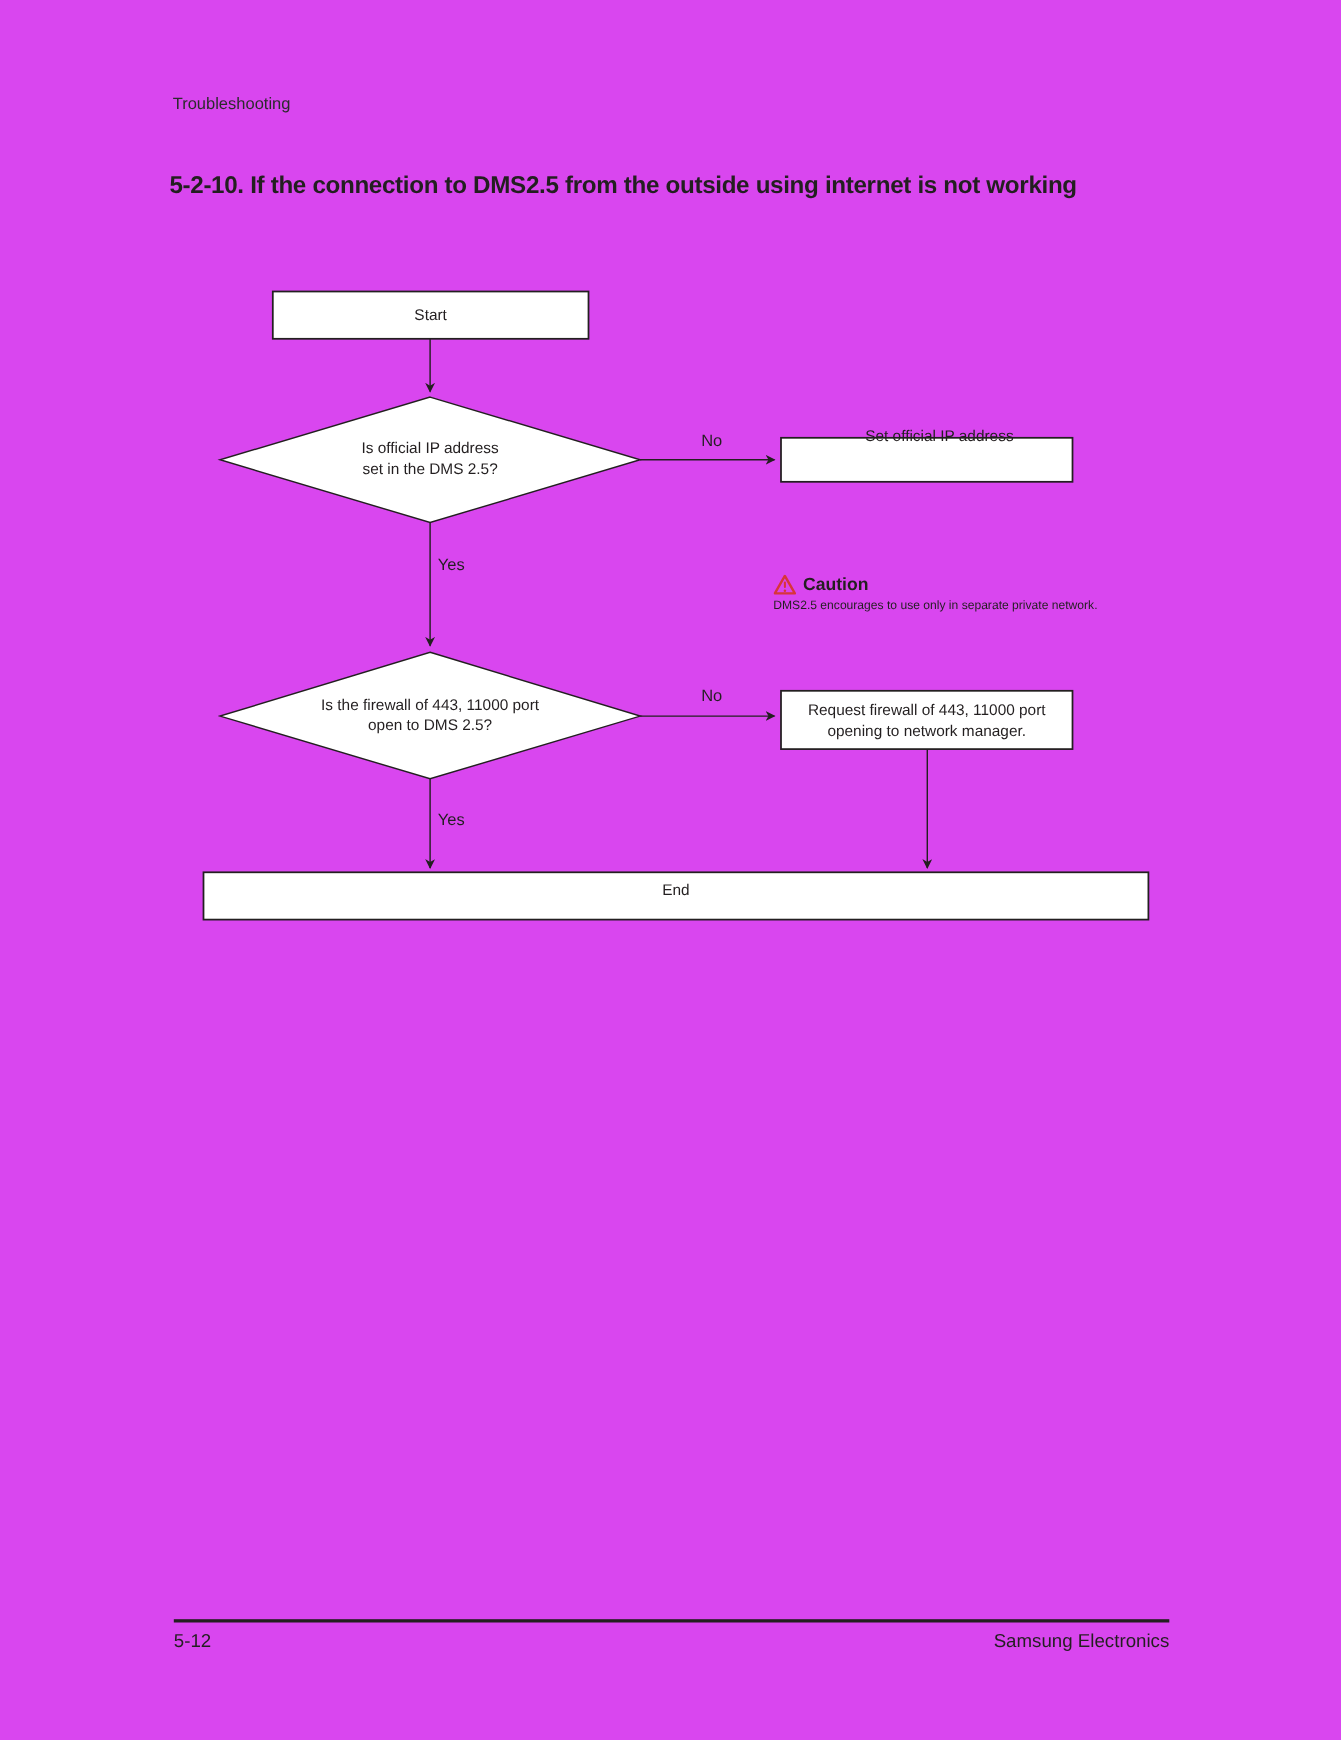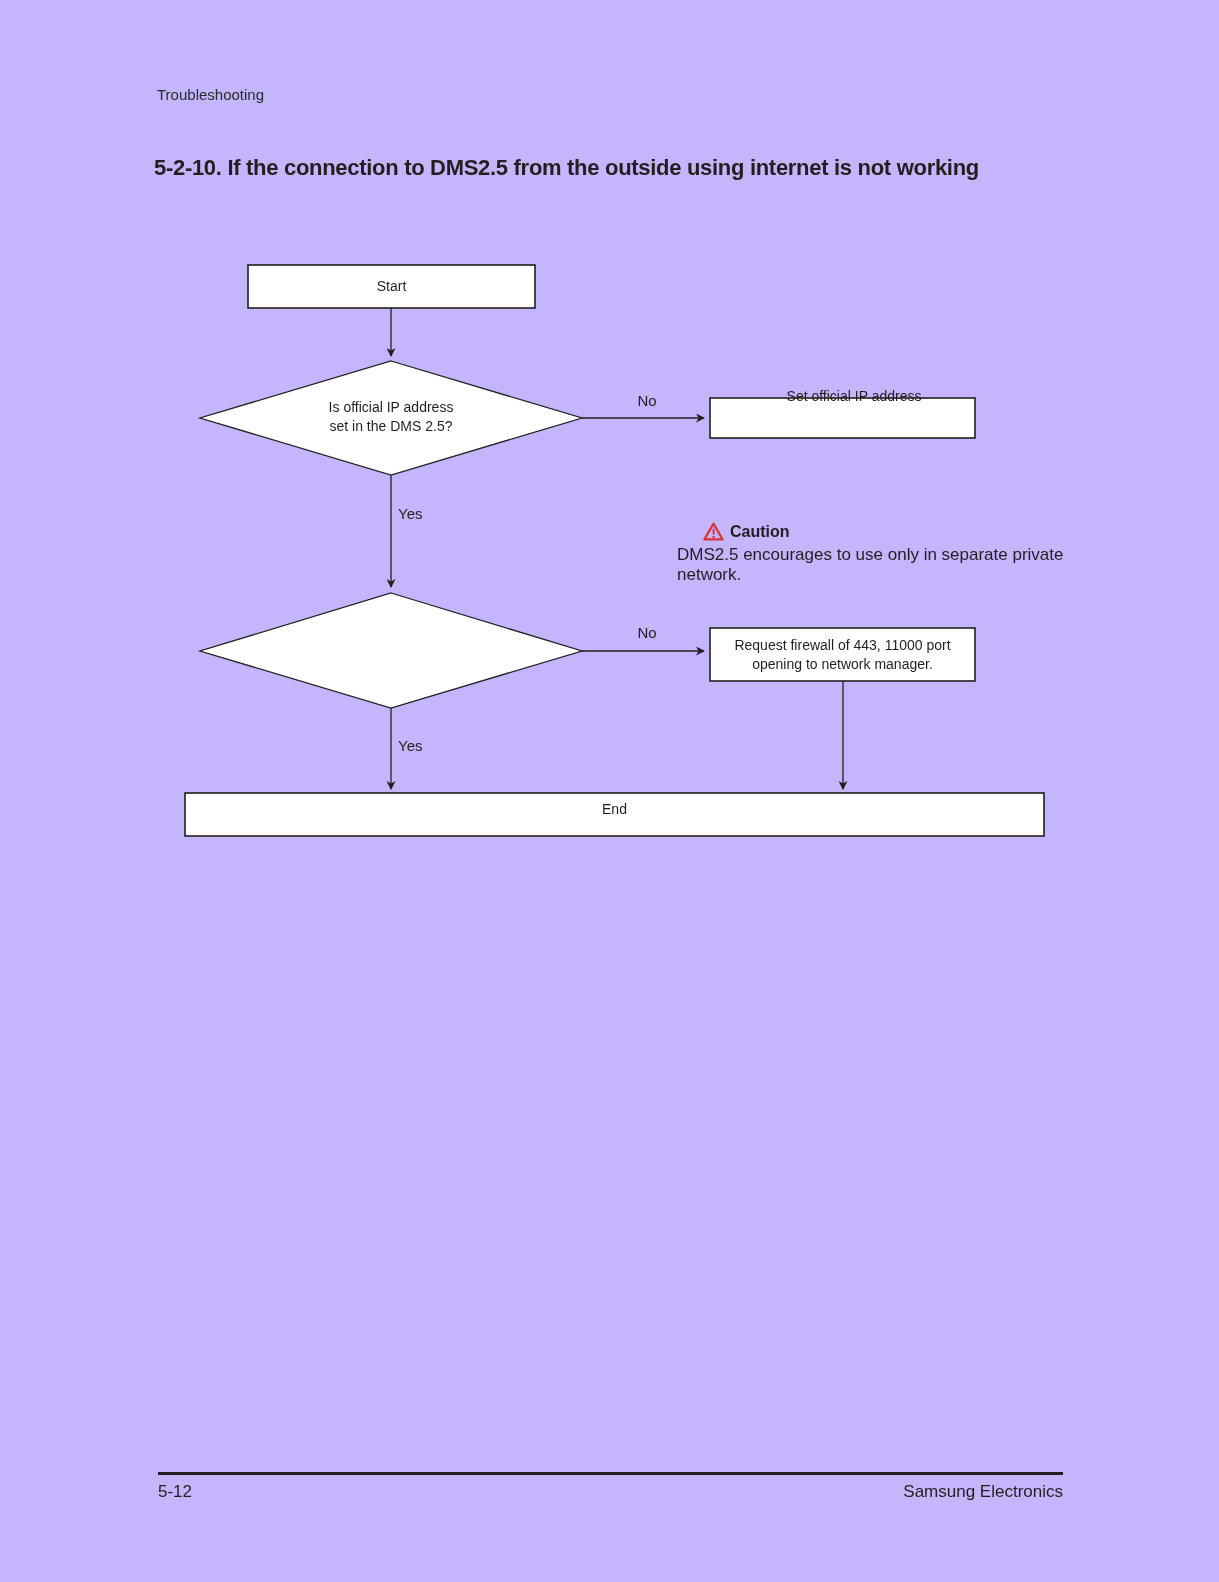--- a/index.html
+++ b/index.html
@@ -4,21 +4,21 @@
 <style>
   html, body {
     margin: 0;
     padding: 0;
     background: #ffffff;
   }
   .page {
     position: relative;
     width: 1219px;
     height: 1582px;
-    background: #c4b5fd;
+    background: #d946ef;
     font-family: "Liberation Sans", sans-serif;
     color: #231f20;
     overflow: hidden;
     text-decoration: underline;
   }
   .abs { position: absolute; }
 
   .doc-header {
     left: 157px; top: 86px;
     font-size: 15px;
@@ -71,23 +71,23 @@
     left: 703px; top: 522px;
     display: flex;
     align-items: center;
     gap: 6px;
   }
   .caution-title {
     font-size: 16px;
     font-weight: bold;
   }
   .caution-text {
-    left: 677px; top: 545px;
+    left: 703px; top: 545px;
     width: 430px;
-    font-size: 17px;
+    font-size: 11px;
   }
 
   .footer-rule {
     left: 158px; top: 1472px;
     width: 905px; height: 3px;
     background: #231f20;
   }
   .footer-left {
     left: 158px; top: 1482px;
     font-size: 17px;
@@ -137,20 +137,22 @@
 
     <line x1="391" y1="708" x2="391" y2="789" stroke="#231f20" stroke-width="1.3" marker-end="url(#arrow)"></line>
 
     <rect x="185" y="793" width="859" height="43" fill="#ffffff" stroke="#231f20" stroke-width="1.6"></rect>
   </svg>
 
   <div class="abs node-label lbl-start">Start</div>
   <div class="abs node-label lbl-d1">Is official IP address
 set in the DMS 2.5?</div>
   <div class="abs node-label lbl-set">Set official IP address</div>
+  <div class="abs node-label lbl-d2">Is the firewall of  443, 11000 port
+open to DMS 2.5?</div>
   <div class="abs node-label lbl-req">Request firewall of 443, 11000 port
 opening to network manager.</div>
   <div class="abs node-label lbl-end">End</div>
 
   <div class="abs branch-label lbl-no1">No</div>
   <div class="abs branch-label lbl-yes1">Yes</div>
   <div class="abs branch-label lbl-no2">No</div>
   <div class="abs branch-label lbl-yes2">Yes</div>
 
 

